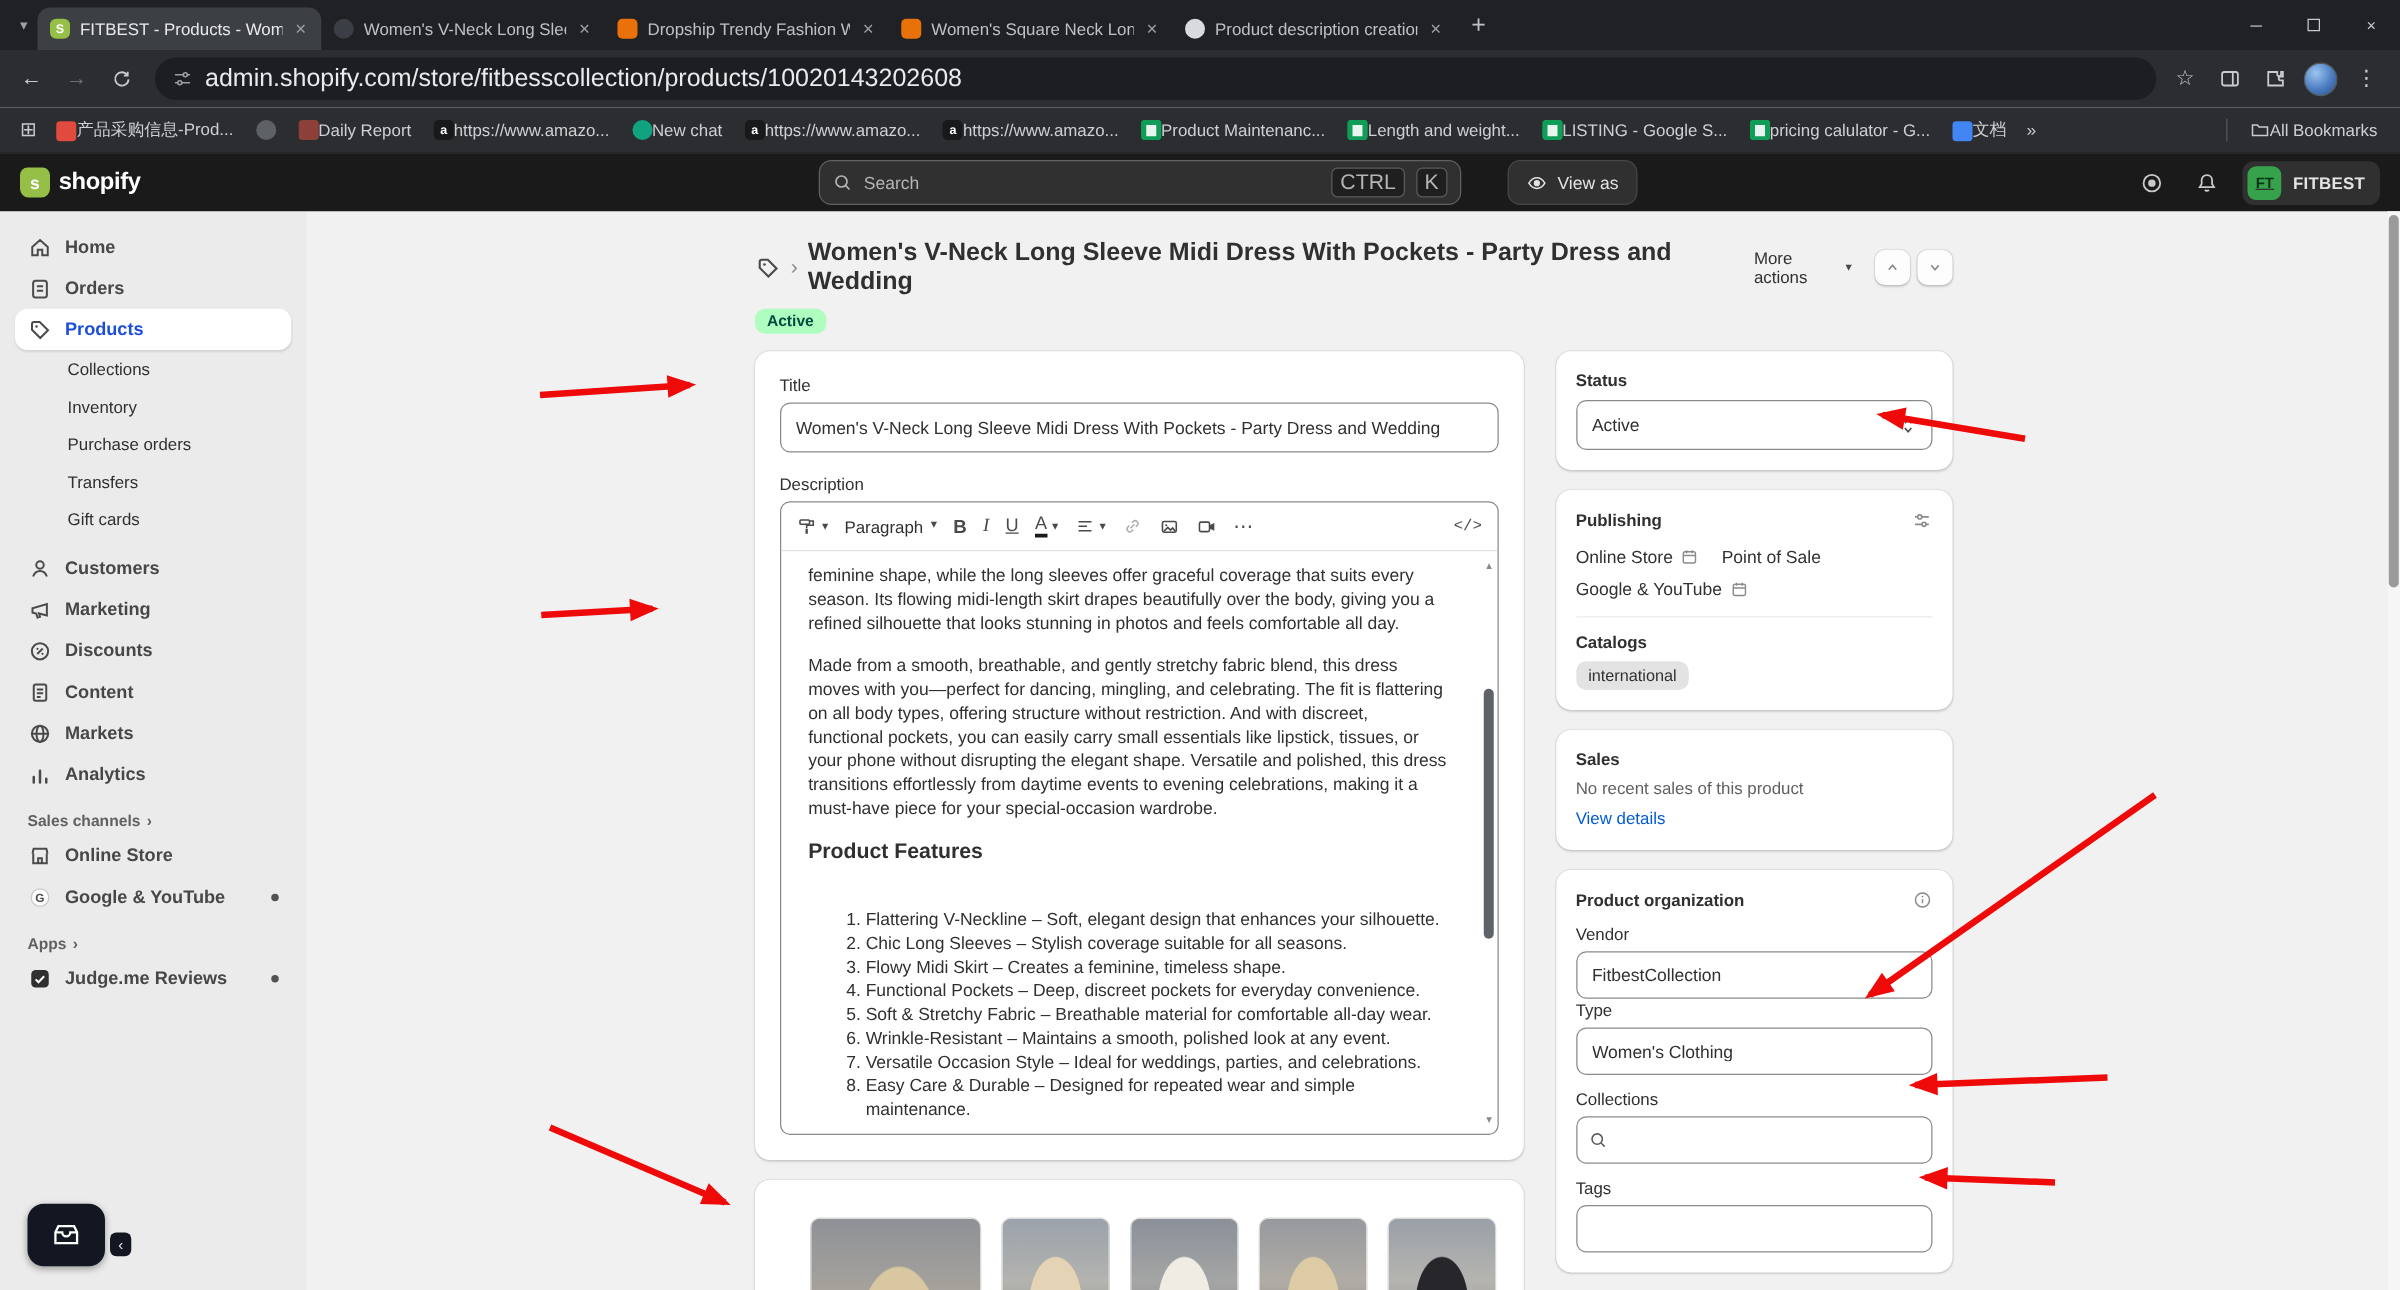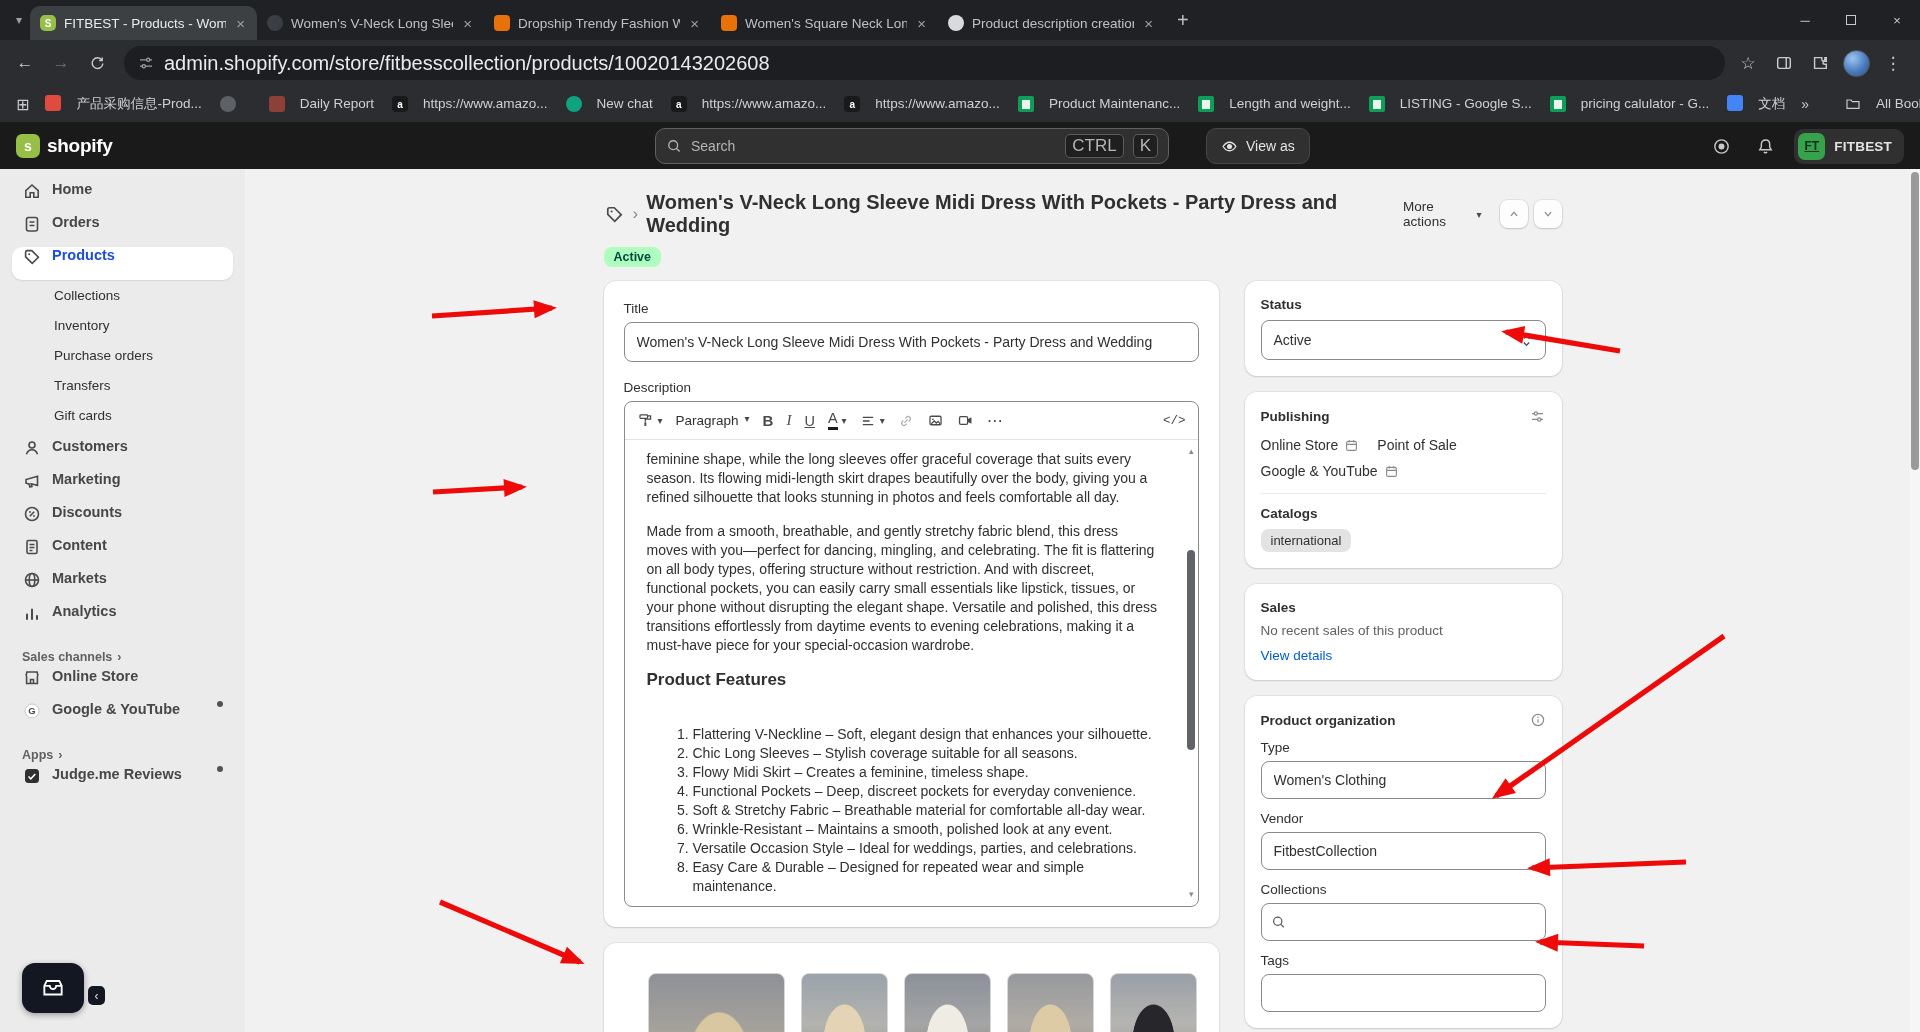--- a/index.html
+++ b/index.html
@@ -27,21 +27,21 @@
   .toolbar { height:46px; background:#2c2d31; display:flex; align-items:center; padding:0 8px; gap:2px; }
   .nav-btn { width:34px; height:34px; border-radius:50%; display:grid; place-items:center; color:#c7cace; font-size:17px; }
   .nav-btn.dim { color:#6c7075; }
   .omnibox { flex:1; height:34px; background:#1d1e21; border-radius:17px; display:flex; align-items:center; gap:10px; padding:0 14px; margin:0 8px; color:#e8eaed; font-size:20px; }
   .omni-url { flex:1; white-space:nowrap; overflow:hidden; }
   .tb-right { display:flex; align-items:center; gap:10px; padding-right:6px; color:#c7cace; }
   .tb-ico { width:26px; height:26px; display:grid; place-items:center; font-size:17px; color:#c7cace; }
   .avatar { width:27px; height:27px; border-radius:50%; background:radial-gradient(circle at 35% 30%, #9cc4ef, #4a7cc0 55%, #2c4f84); border:1.5px solid #555a60; }
 
   .bookmarks { height:37px; background:#2c2d31; display:flex; align-items:center; padding:0 10px; gap:2px; font-size:13.5px; color:#ced0d3; border-bottom:1px solid #1b1c1e; }
-  .bm { display:flex; align-items:flex-start; gap:15px; padding:4px 8px; border-radius:8px; white-space:nowrap; }
+  .bm { display:flex; align-items:flex-end; gap:0; padding:4px 8px; border-radius:8px; white-space:nowrap; }
   .bm-ico { width:16px; height:16px; border-radius:3px; flex:none; display:grid; place-items:center; font-size:10px; font-weight:bold; color:#fff; }
   .ic-red { background:#e04a3f; }
   .ic-dot { background:#5d6166; border-radius:50%; }
   .ic-maroon { background:#8d4037; }
   .ic-amazon { background:#17191b; border-radius:4px; }
   .ic-teal { background:#10a37f; border-radius:50%; }
   .ic-sheets { background:#0f9d58; box-shadow:inset 0 0 0 2px #0f9d58, inset 0 0 0 7px #0f9d58; }
   .ic-sheets::after { content:""; width:8px; height:9px; background:linear-gradient(#fff 70%, #fff 70%); opacity:.9; display:block; margin:auto; }
   .ic-docs { background:#4285f4; }
   .bm-spacer { flex:1; }
@@ -60,21 +60,21 @@
   .view-as { position:absolute; left:1206px; height:36px; display:flex; align-items:center; gap:8px; background:#303030; border:1px solid #474747; border-radius:10px; padding:0 14px; color:#e3e3e3; font-size:14px; }
   .sh-right { margin-left:auto; display:flex; align-items:center; gap:14px; }
   .sh-ico { width:30px; height:30px; display:grid; place-items:center; color:#c9c9c9; }
   .store-chip { display:flex; align-items:center; gap:9px; background:#303030; border-radius:9px; padding:4px 12px 4px 4px;text-decoration:underline; }
   .store-avatar { width:27px; height:27px; border-radius:7px; background:#36a24b; color:#0b3317; font-weight:bold; font-size:12px; display:grid; place-items:center; }
   .store-name { color:#e3e3e3; font-weight:bold; font-size:13.5px; letter-spacing:.2px; }
 
   
   .app { display:flex; height:863px; }
   .sidebar { width:245px; flex:none; background:#ebebeb; padding:12px 12px 0; font-size:14.5px; overflow:hidden; }
-  .nav-item { display:flex; gap:10px; height:33px; padding:0 10px; border-radius:10px; color:#474747; font-weight:bold; }
+  .nav-item { display:flex; align-items:center; gap:10px; height:33px; padding:0 10px; border-radius:10px; color:#474747; font-weight:bold; }
   .nav-item .nico { width:20px; color:#4a4a4a; flex:none; }
   .nav-item.active { background:#fff; color:#1d4ed8; box-shadow:0 1px 2px rgba(0,0,0,.1); }
   .sub-item { display:flex; align-items:center; height:30px; padding-left:42px; border-radius:10px; color:#303030; font-size:13.5px; font-weight:normal; }
   .nav-gap { height:8px; }
   .nav-section { display:flex; align-items:center; gap:5px; color:#616161; font-size:12.5px; font-weight:bold; margin:14px 10px 4px; }
   .ndot { margin-left:auto; width:6px; height:6px; border-radius:50%; background:#525252; }
 
   .main { flex:1; overflow:hidden; }
   .content { width:958px; margin:0 auto; padding-top:22px; }
   .page-header { display:flex; align-items:center; gap:8px; }
@@ -660,27 +660,27 @@
             <div class="card-head">
               <div class="side-heading">Product organization</div>
               <span class="gray-ico">
                 <svg width="16" height="16" viewBox="0 0 20 20" fill="none" stroke="currentColor" stroke-width="1.5">
                     <circle cx="10" cy="10" r="7"></circle>
                     <path d="M10 9.2v4"></path>
                     <circle cx="10" cy="6.6" r=".9" fill="currentColor" stroke="none"></circle>
                   </svg>
               </span>
             </div>
+            <div class="fgroup">
+              <label class="field-label">Vendor</label>
+              <input class="text-input sm" type="text" value="FitbestCollection" style="">
+            </div>
             <div class="fgroup" style="margin-top:2px;">
               <label class="field-label">Type</label>
               <input class="text-input sm" type="text" value="Women's Clothing" style="">
-            </div>
-            <div class="fgroup">
-              <label class="field-label">Vendor</label>
-              <input class="text-input sm" type="text" value="FitbestCollection" style="">
             </div>
             <div class="fgroup">
               <label class="field-label">Collections</label>
               <div class="input-wrap">
                 <span class="in-ico">
                     <svg width="15" height="15" viewBox="0 0 20 20" fill="none" stroke="currentColor" stroke-width="1.7">
                       <circle cx="9" cy="9" r="5.5"></circle>
                       <path d="M13.2 13.2 17 17"></path>
                     </svg>
                   </span>

